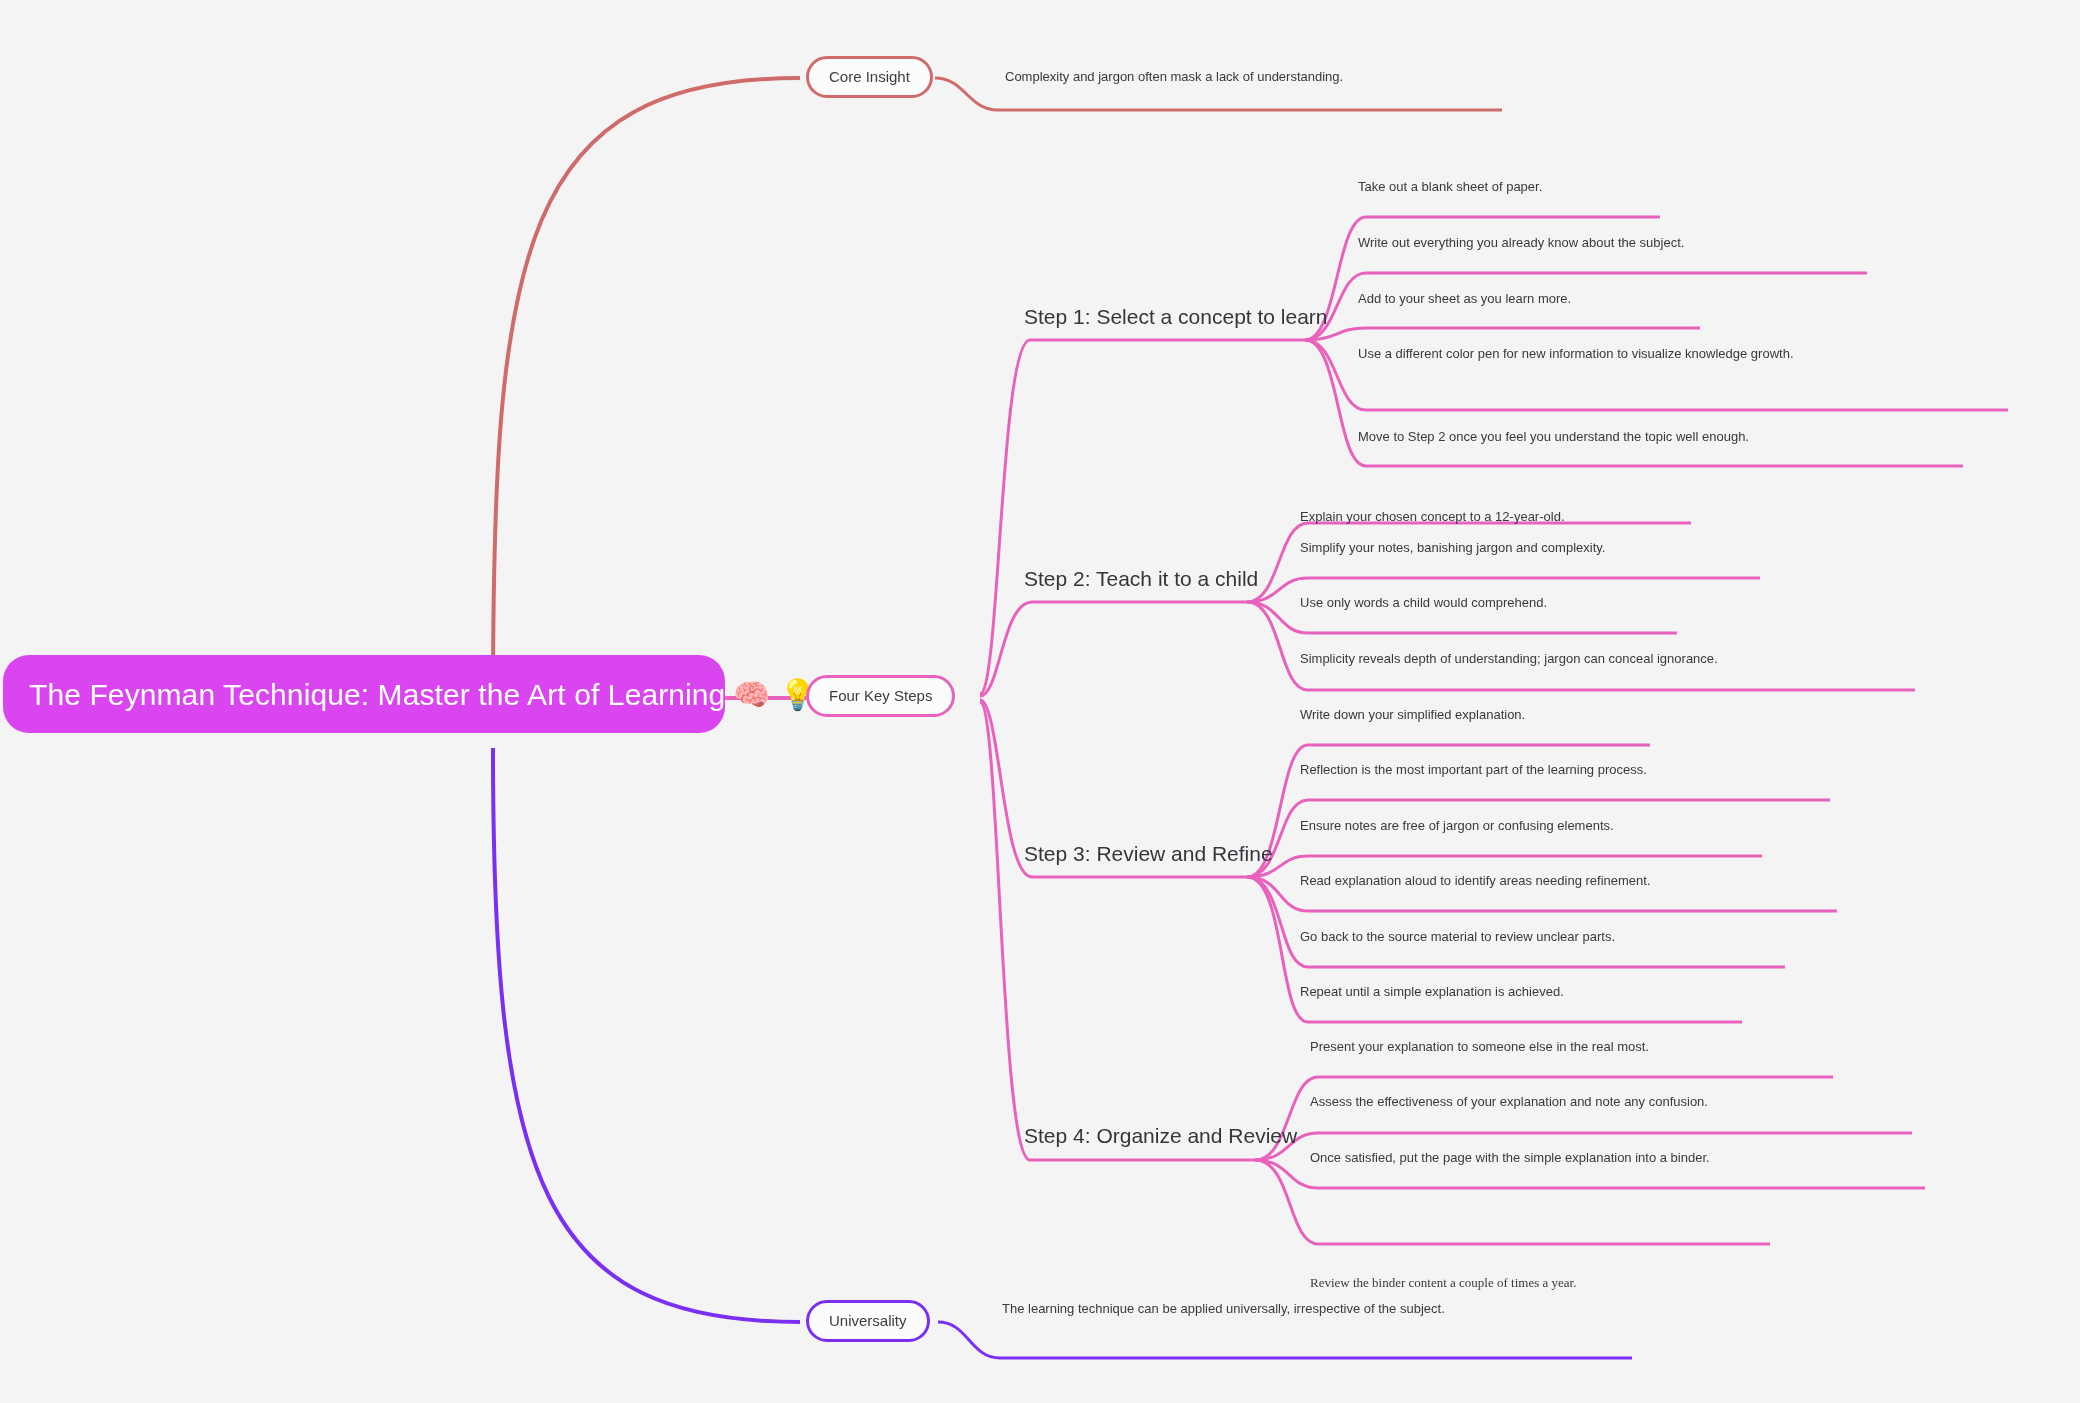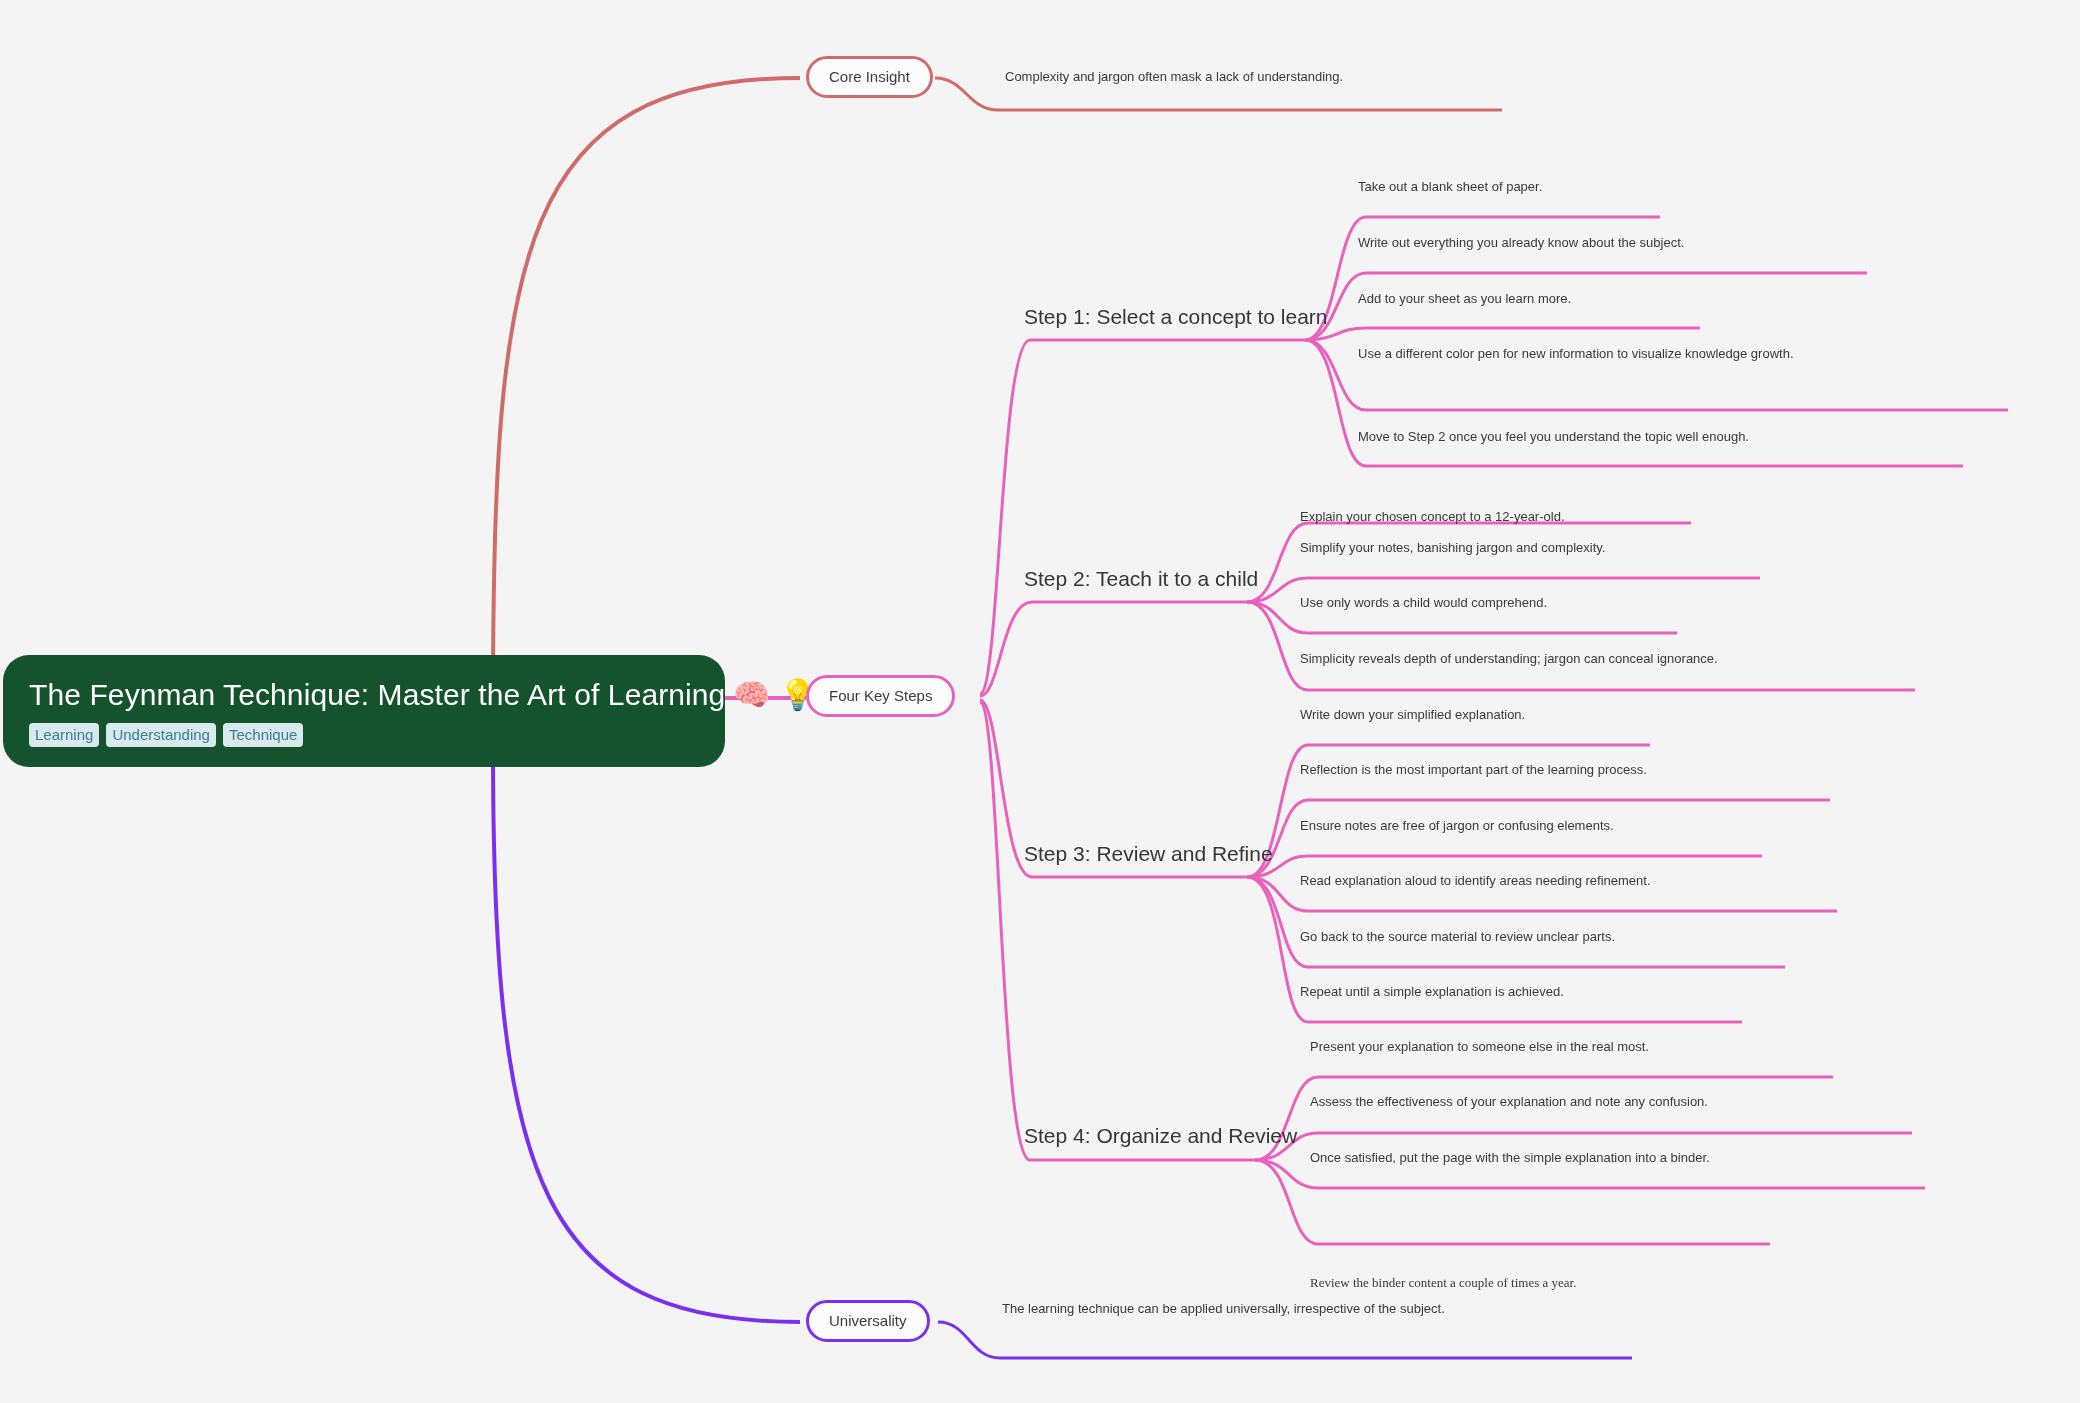--- a/index.html
+++ b/index.html
@@ -23,21 +23,21 @@
     pointer-events: none;
   }
 
   
   .root-node {
     position: absolute;
     left: 3px;
     top: 655px;
     width: 722px;
     box-sizing: border-box;
-    background: #14532d;
+    background: #d946ef;
     border-radius: 26px;
     padding: 22px 26px 20px 26px;
   }
   .root-title {
     color: #ffffff;
     font-size: 30px;
     line-height: 1.2;
     font-weight: 400;
     letter-spacing: 0.1px;
     white-space: nowrap;
@@ -128,25 +128,20 @@
     <path d="M 1247 877 C 1286 877 1278 1022 1308 1022 L 1742 1022" fill="none" stroke="#e862bd" stroke-width="3"></path>
 
     <path d="M 1255 1160 C 1290 1160 1288 1077 1318 1077 L 1833 1077" fill="none" stroke="#e862bd" stroke-width="3"></path>
     <path d="M 1255 1160 C 1290 1160 1288 1133 1318 1133 L 1912 1133" fill="none" stroke="#e862bd" stroke-width="3"></path>
     <path d="M 1255 1160 C 1290 1160 1288 1188 1318 1188 L 1925 1188" fill="none" stroke="#e862bd" stroke-width="3"></path>
     <path d="M 1255 1160 C 1292 1160 1288 1244 1318 1244 L 1770 1244" fill="none" stroke="#e862bd" stroke-width="3"></path>
   </svg>
 
   <div class="root-node">
     <div class="root-title">The Feynman Technique: Master the Art of Learning 🧠 💡</div>
-    <div class="root-tags">
-      <span class="root-tag">Learning</span>
-      <span class="root-tag">Understanding</span>
-      <span class="root-tag">Technique</span>
-    </div>
   </div>
 
   <div class="pill coral" style="left:806px; top:56px;">Core Insight</div>
 
   <div class="pill pink" style="left:806px; top:675px;">Four Key Steps</div>
 
   <div class="pill purple" style="left:806px; top:1300px;">Universality</div>
 
   <div class="tnode leaf" style="left:1005px; top:68px;">Complexity and jargon often mask a lack of understanding.</div>
 

